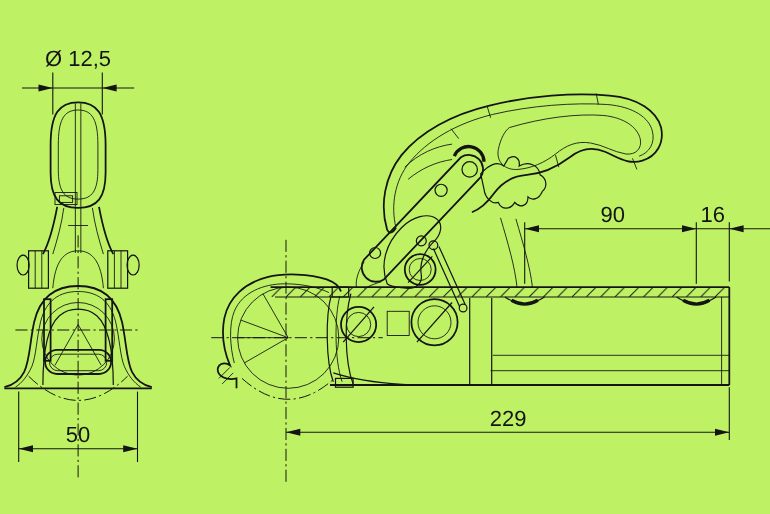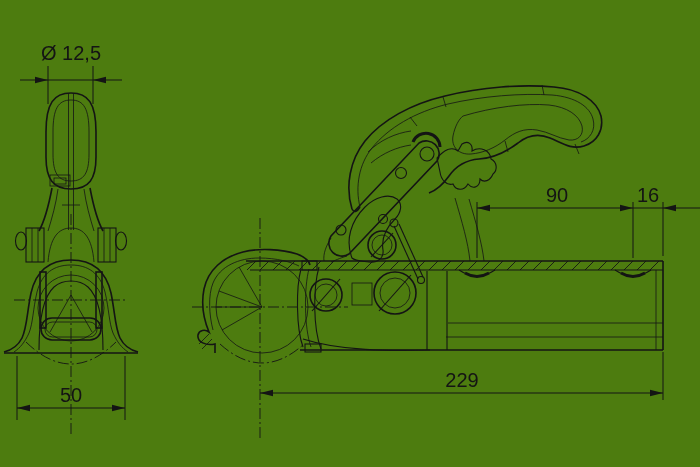--- a/index.html
+++ b/index.html
@@ -1,16 +1,16 @@
 <!DOCTYPE html>
 <html><head>
 <meta charset="utf-8">
 <style>
   html,body{margin:0;padding:0;background:#ffffff;}
-  .stage{width:700px;height:467px;position:relative;background:#4d7c0f;overflow:hidden;text-decoration:underline;}
+  .stage{width:700px;height:467px;position:relative;background:#bef264;overflow:hidden;text-decoration:underline;}
   svg{display:block;}
   .dim-text{font-family:"Liberation Sans",sans-serif;font-size:20px;fill:#141414;}
   .ln{stroke:#141414;fill:none;}
   .w16{stroke-width:1.6;}
   .w11{stroke-width:1.1;}
   .w08{stroke-width:0.8;}
   .w30{stroke-width:3;}
   .dimln{stroke:#141414;stroke-width:1;fill:none;}
   .cl{stroke:#141414;stroke-width:0.9;fill:none;stroke-dasharray:11 3 2 3;}
   .arrow{fill:#141414;stroke:none;}

